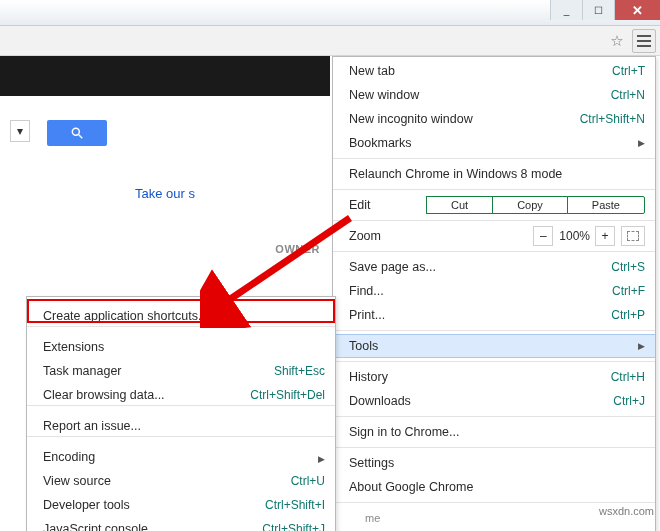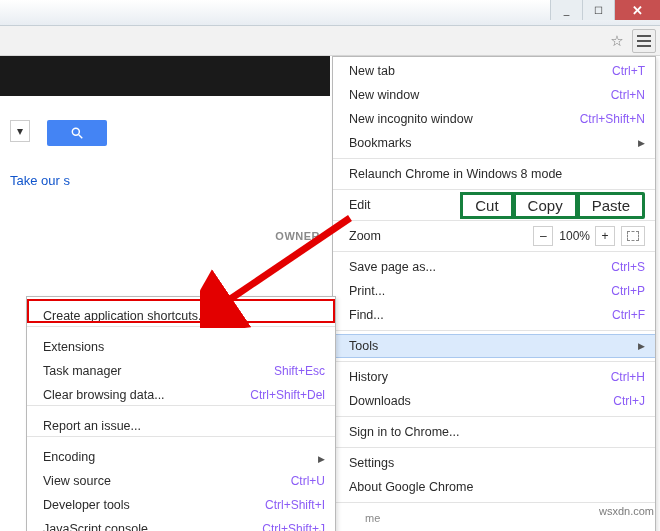--- a/index.html
+++ b/index.html
@@ -114,22 +114,22 @@
     background: #4484f4;
     border-radius: 2px;
     color: #fff;
     font-weight: bold;
     font-size: 14px;
     margin-left: 14px;
     vertical-align: top;
   }
   .take-our {
     color: #1155cc;
-    margin-top: 27px;
-    text-align: left;
+    margin-top: 40px;
+    text-align: center;
     font-size: 13px;
   }
   .owner-label {
     margin-top: 42px;
     text-align: right;
     font-size: 11px;
     color: #8a8a8a;
     letter-spacing: 0.5px;
     font-weight: 600;
   }
@@ -168,45 +168,45 @@
     display: flex;
     align-items: center;
     padding: 0 10px 0 16px;
     height: 24px;
     position: relative;
     font-size: 12.5px;
     color: #2b2b2b;
   }
   .menu-row .label { flex: 1; }
   .menu-row .shortcut, .sub-row .shortcut {
-    color: #8b5cf6;
+    color: #0f766e;
     font-size: 12px;
   }
   .menu-row .chevron, .sub-row .chevron {
     font-size: 9px;
     color: #555;
     margin-left: 6px;
   }
   .menu-sep {
     height: 1px;
     background: #e3e3e3;
     margin: 3px 0;
   }
   .menu-row.highlight {
     background: #dbeafc;
     border-top: 1px solid #a9c8ef;
     border-bottom: 1px solid #a9c8ef;
   }
 
   
   .edit-row .seg {
-    border: 3px solid #15803d;
-    padding: 2px 12px;
+    border: 1px solid #15803d;
+    padding: 2px 24px;
     margin-left: -1px;
-    font-size: 15px;
+    font-size: 11px;
     background: #fff;
   }
   .edit-row .seg:first-of-type { border-radius: 2px 0 0 2px; }
   .edit-row .seg:last-of-type { border-radius: 0 2px 2px 0; text-align: center; }
 
   
   .zoom-row .zoom-btn {
     width: 20px; height: 20px;
     border: 1px solid #cfcfcf;
     display: inline-flex;
@@ -337,26 +337,26 @@
       <span class="zoom-val">100%</span>
       <span class="zoom-btn">+</span>
       <span class="full-btn"></span>
     </div>
     <div class="menu-sep"></div>
     <div class="menu-row">
       <span class="label">Save page as...</span>
       <span class="shortcut">Ctrl+S</span>
     </div>
     <div class="menu-row">
+      <span class="label">Find...</span>
+      <span class="shortcut">Ctrl+F</span>
+    </div>
+    <div class="menu-row">
       <span class="label">Print...</span>
       <span class="shortcut">Ctrl+P</span>
-    </div>
-    <div class="menu-row">
-      <span class="label">Find...</span>
-      <span class="shortcut">Ctrl+F</span>
     </div>
     <div class="menu-sep"></div>
     <div class="menu-row highlight">
       <span class="label">Tools</span>
       <span class="chevron">▶</span>
     </div>
     <div class="menu-sep"></div>
     <div class="menu-row">
       <span class="label">History</span>
       <span class="shortcut">Ctrl+H</span>

